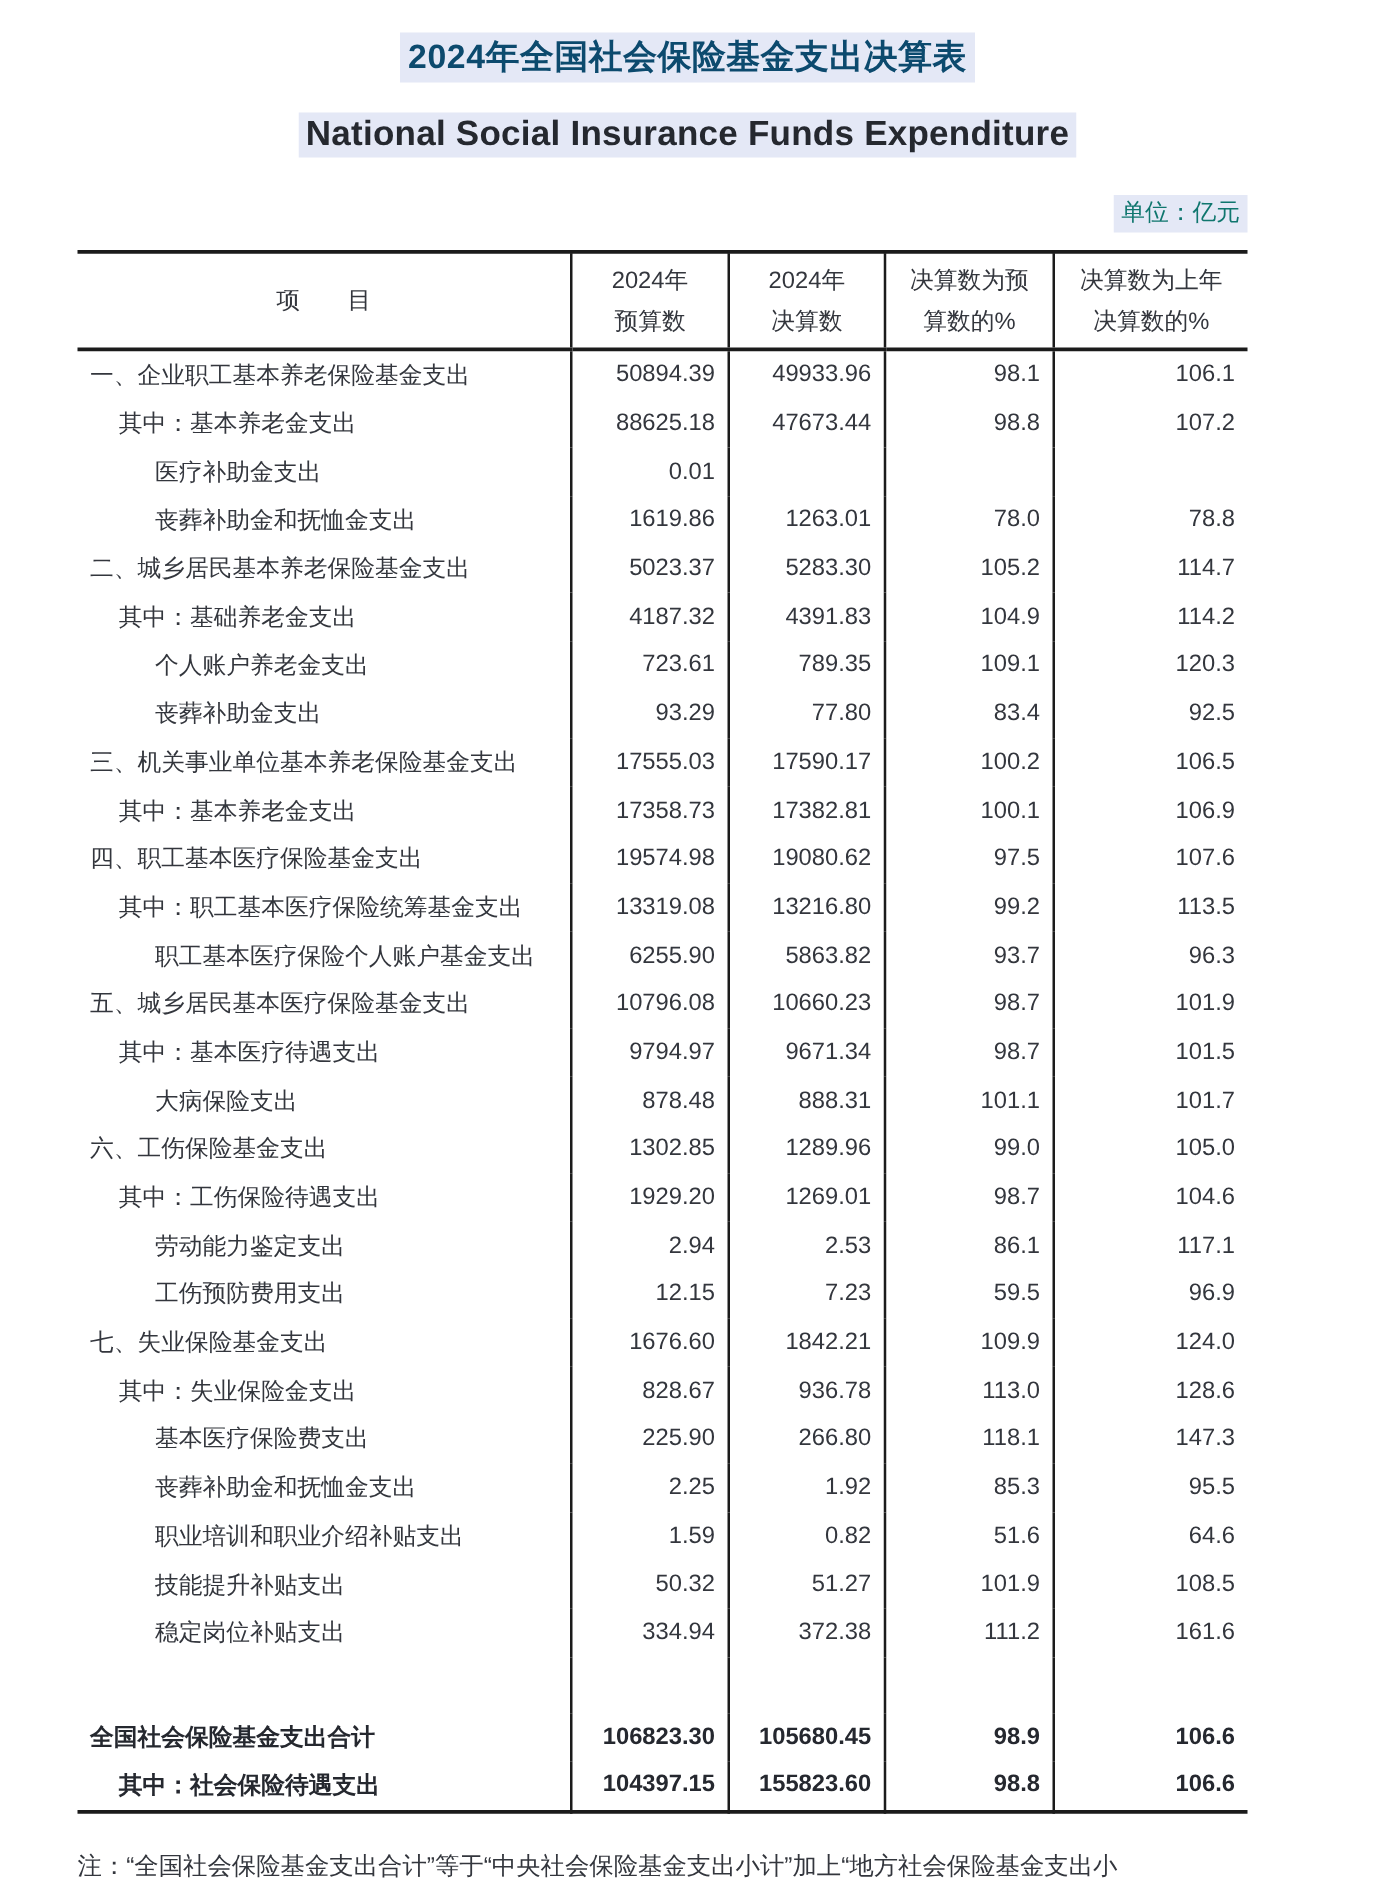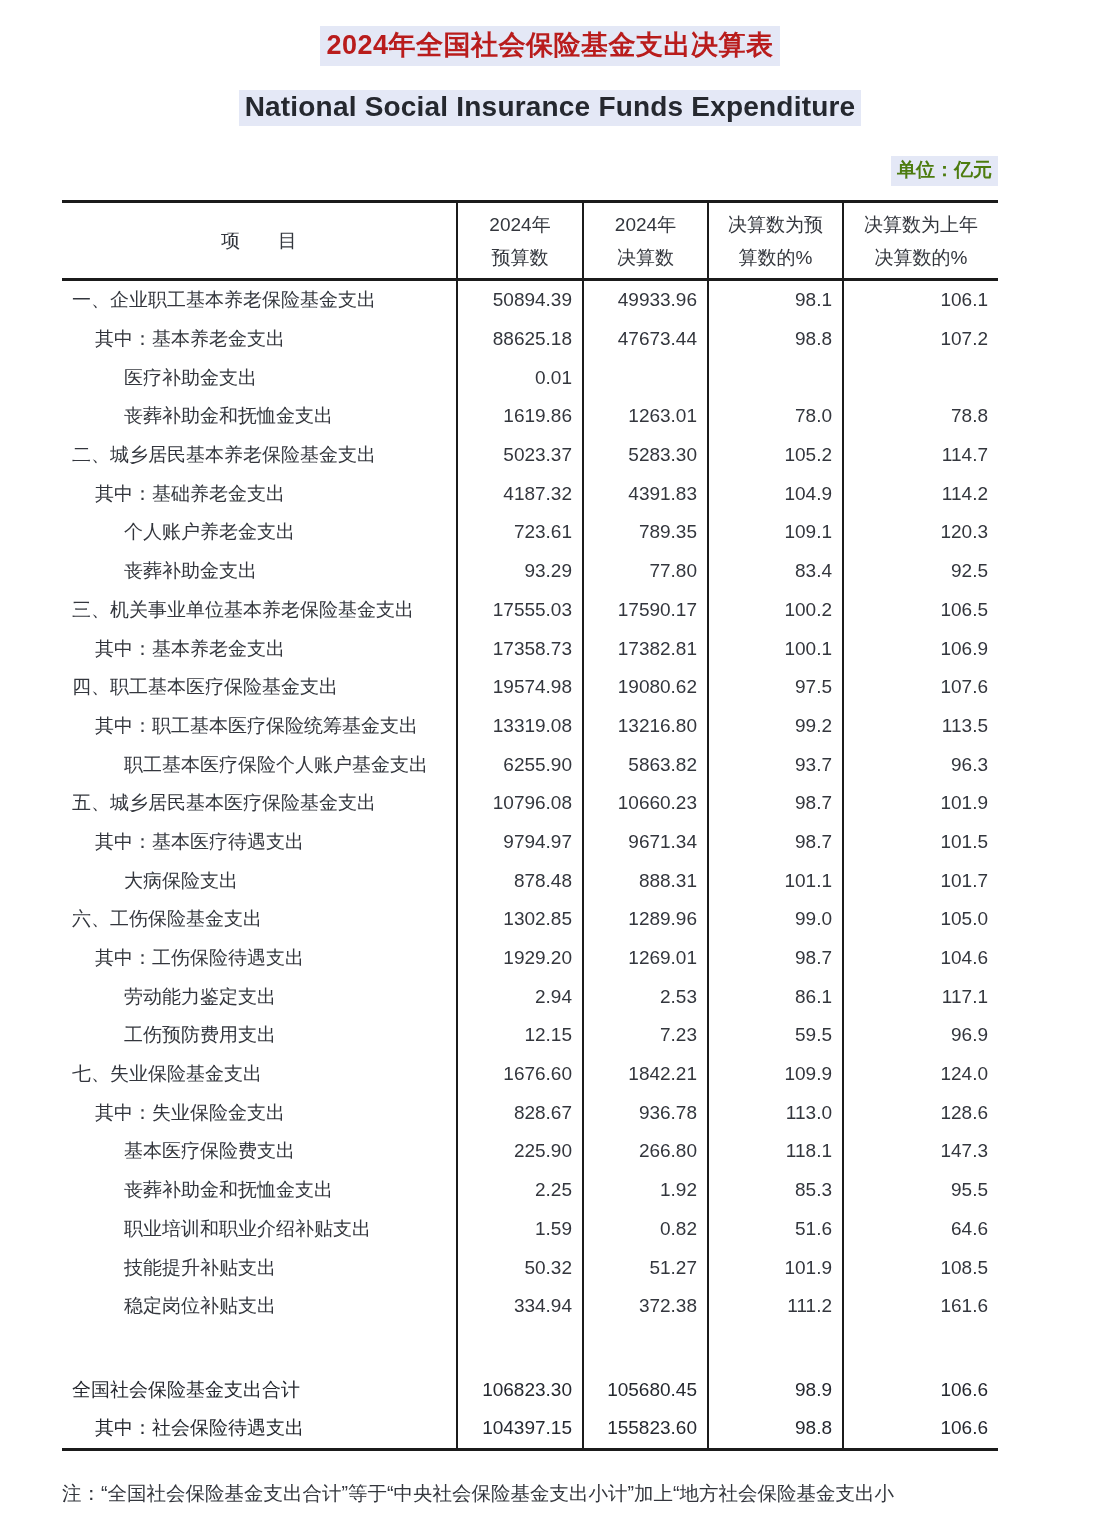--- a/index.html
+++ b/index.html
@@ -6,32 +6,32 @@
   body{
     width:1100px;height:1522px;
     font-family:"Liberation Sans","DejaVu Sans",sans-serif;
     color:#33363d;
     -webkit-font-smoothing:antialiased;
   }
   .doc{padding-top:26px;}
   .title-row{text-align:center;}
   .hl{background:#e4e8f6;padding:1px 6px 3px 6px;}
   .page-title{
-    font-size:27px;font-weight:bold;color:#b91c1c;letter-spacing:0.5px;
+    font-size:27px;font-weight:bold;color:#0c4a6e;letter-spacing:0.5px;
     display:inline-block;
   }
   .subtitle-row{text-align:center;margin-top:24px;}
   .page-subtitle{
     font-size:28px;font-weight:bold;color:#25282f;letter-spacing:0.2px;
     display:inline-block;
   }
   .unit-row{
     width:936px;margin:30px 0 0 62px;text-align:right;
   }
-  .unit-label{font-size:19px;font-weight:bold;color:#4d7c0f;display:inline-block;}
+  .unit-label{font-size:19px;font-weight:normal;color:#0f766e;display:inline-block;}
 
   table.main{
     margin:14px 0 18px 62px;
     width:936px;
     border-collapse:collapse;
     table-layout:fixed;
     border-top:3px solid #1b1b1b;
     border-bottom:3px solid #1b1b1b;
   }
   col.c0{width:395px;} col.c1{width:126px;} col.c2{width:125px;}
@@ -48,21 +48,21 @@
     padding:0;vertical-align:middle;
     white-space:nowrap;overflow:hidden;
   }
   .vline{border-right:2px solid #1b1b1b;}
   td.lbl{text-align:left;}
   td.ind0{padding-left:10px;}
   td.ind1{padding-left:33px;}
   td.ind2{padding-left:62px;}
   td.num{text-align:right;padding-right:10px;}
   tr.spacer td{height:45px;}
-  tr.total td{font-weight:normal;height:38.5px;color:#25282f;}
+  tr.total td{font-weight:bold;height:38.5px;color:#25282f;}
 
   .footnote{
     width:900px;margin:8px 0 0 62px;
     font-size:19.5px;color:#33363d;line-height:48px;
   }
 </style>
 </head>
 <body>
 
 <div class="doc">

